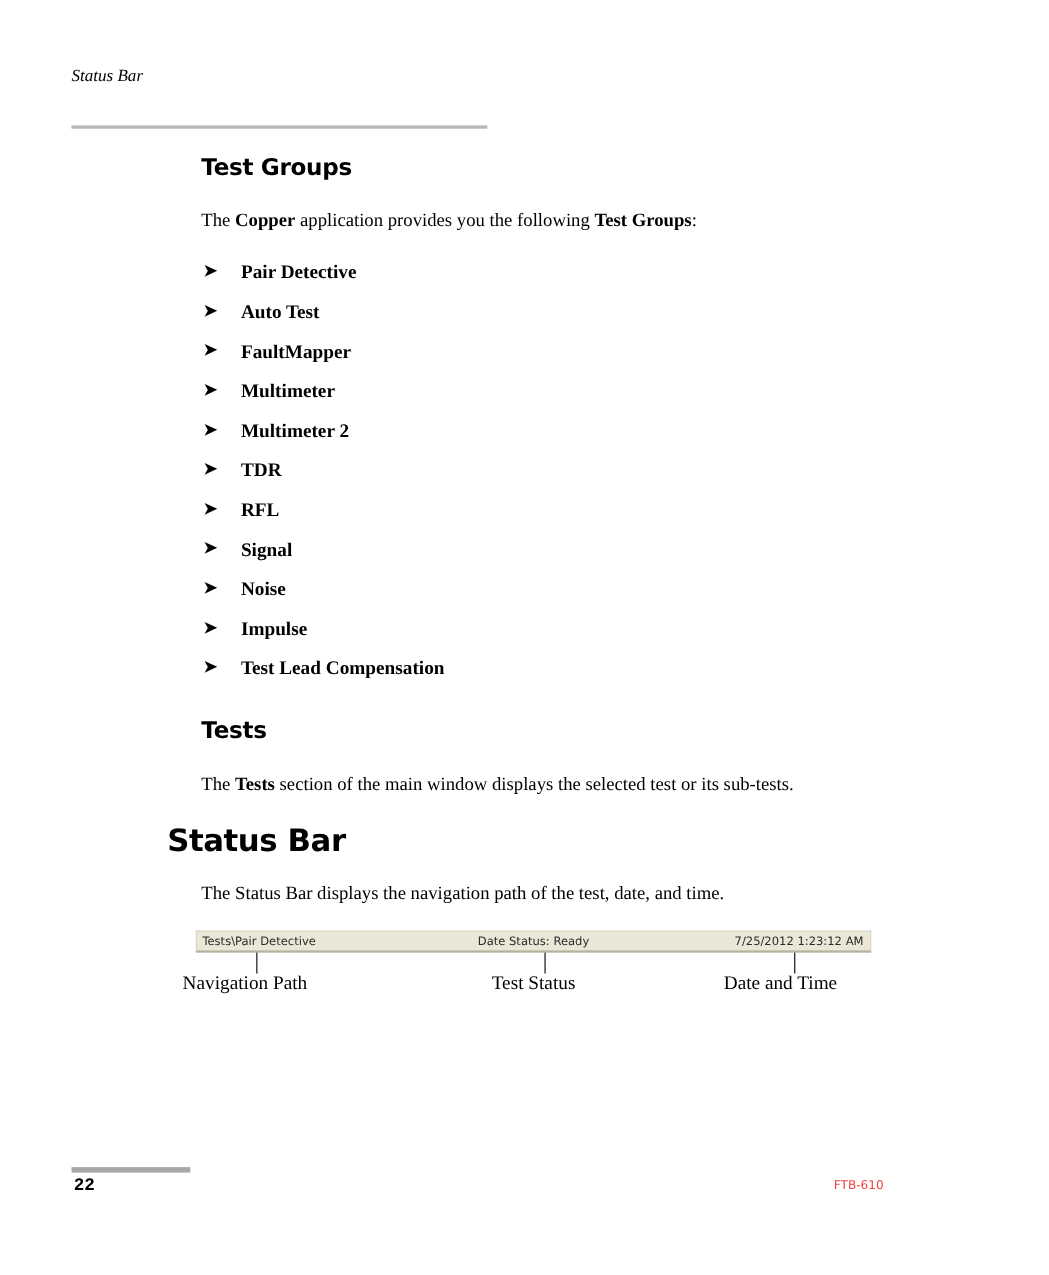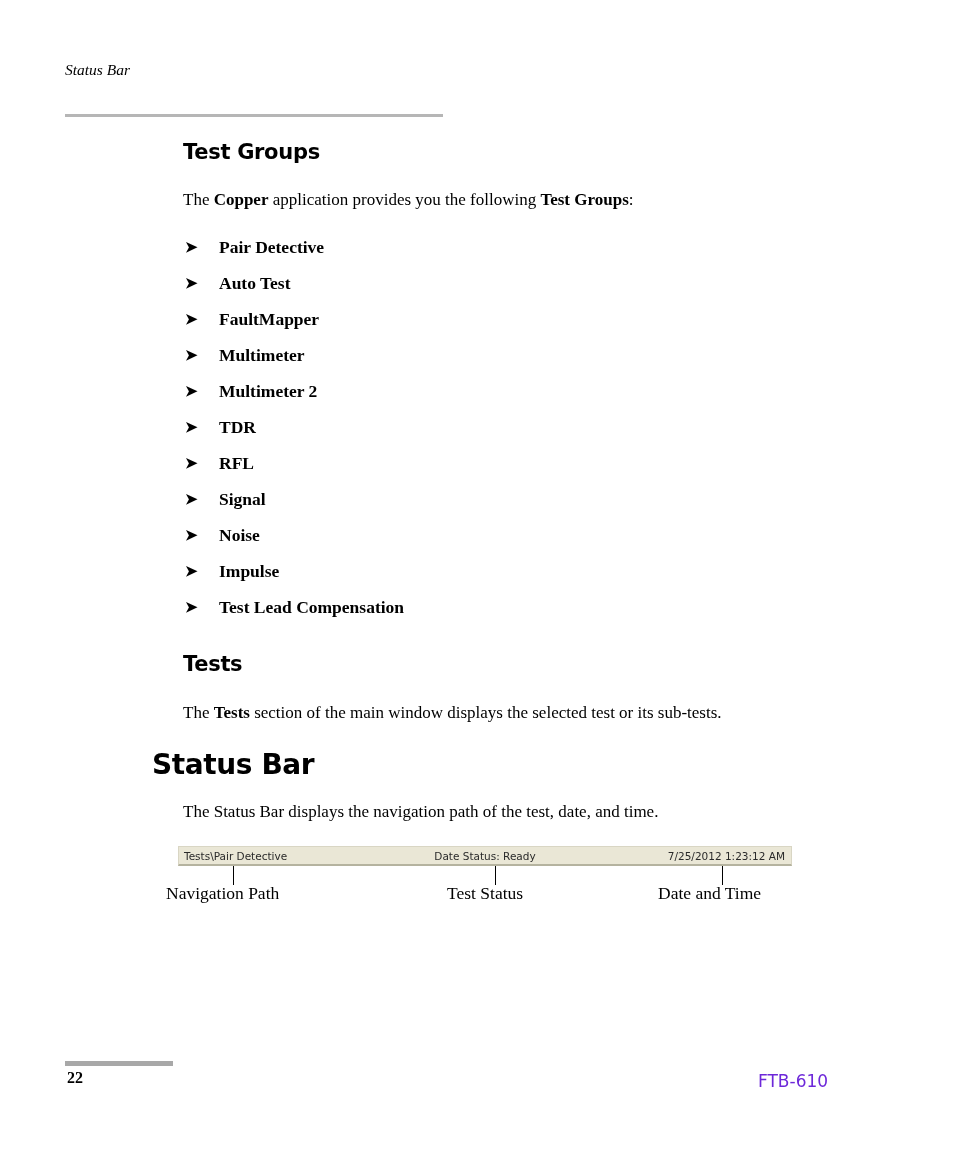--- a/index.html
+++ b/index.html
@@ -158,32 +158,32 @@
     left: 65px;
     top: 1061px;
     width: 108px;
     height: 5px;
     background: #a8a8a8;
   }
   .page-number {
     position: absolute;
     left: 67px;
     top: 1069px;
-    font-family: Liberation Serif, serif;
+    font-family: Liberation Mono, monospace;
     font-weight: bold;
     font-size: 16px;
     color: #000;
   }
   .product-code {
     position: absolute;
     left: 758px;
     top: 1071px;
     font-family: "DejaVu Sans", sans-serif;
-    font-size: 17px;
-    color: #6d28d9;
+    font-size: 11px;
+    color: #ef4444;
   }
 </style>
 </head>
 <body>
 
 <div class="page-header">
   <div class="header-subtitle">Status Bar</div>
 </div>
 <div class="header-rule"></div>
 

